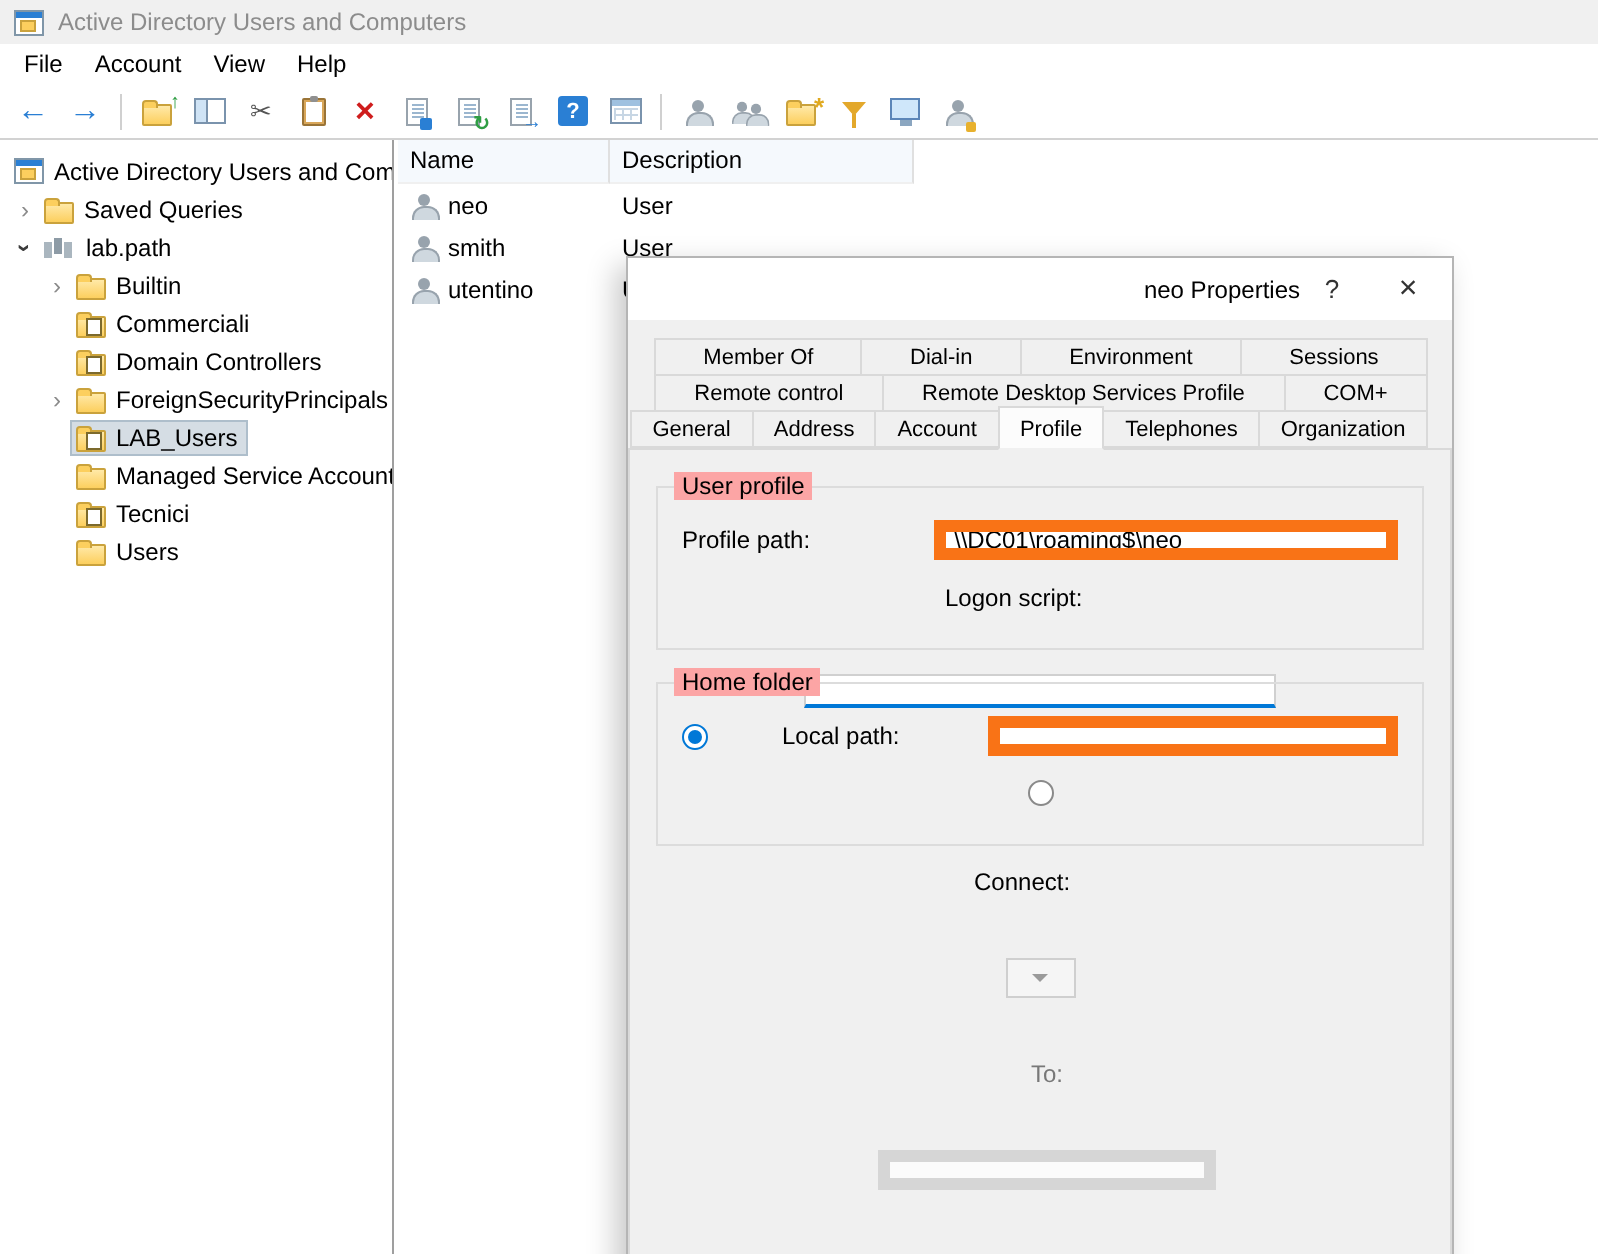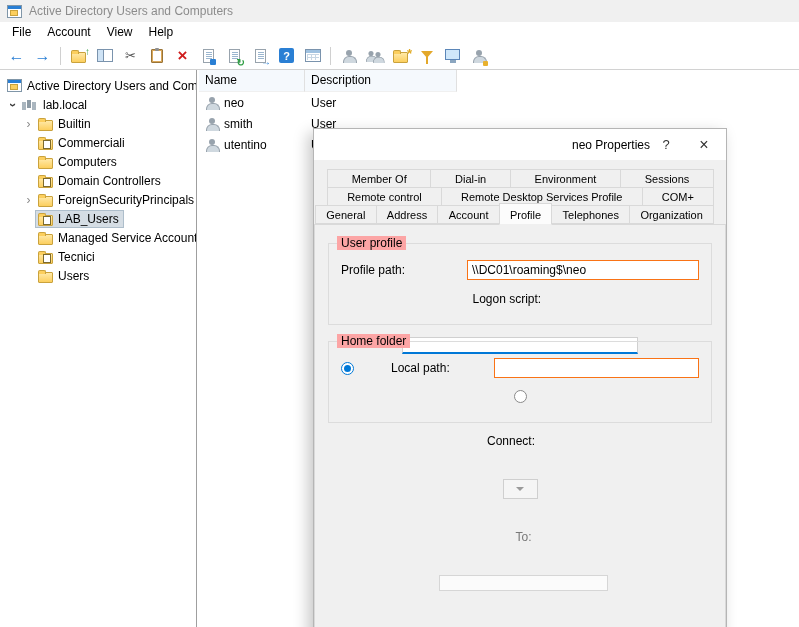--- a/index.html
+++ b/index.html
@@ -106,21 +106,21 @@
   .tab.active { background:#fcfcfc; position:relative; z-index:3; margin-top:-2px; height:22px; line-height:22px; border-bottom:1px solid #f0f0f0; }
   .tab-pane { margin-top:-1px; border:1px solid #d9d9d9; background:#f0f0f0; height:430px; position:relative; z-index:1; }
 
   .groupbox { position:relative; border:1px solid #dcdcdc; margin:18px 13px 0; padding:16px 12px 12px; }
   .groupbox.second { margin-top:16px; }
   .legend { position:absolute; top:-8px; left:8px; background:#fca5a5; padding:0 4px; }
   .field-row { display:flex; align-items:center; height:20px;gap:31px; }
   .field-row + .field-row { margin-top:12px;flex-direction:column; }
   .flabel { width:95px; flex:none; }
   .rlabel { width:72px; flex:none; margin-left:6px; }
-  .txt { height:20px; border:1px solid #f97316; background:#fff; padding:0 4px; font-family:"Liberation Sans",sans-serif; font-size:12px; width:236px; }
+  .txt { height:20px; border:6px solid #f97316; background:#fff; padding:0 4px; font-family:"Liberation Sans",sans-serif; font-size:12px; width:236px; }
   .txt.focused { border:1px solid #d0d0d0; border-bottom:2px solid #0078d7; }
   .txt.lp { width:239px; }
   .txt.disabled { width:169px; margin-left:6px; background:#fbfbfb; border-color:#d6d6d6; }
   .radio { width:13px; height:13px; border-radius:50%; background:#fff; flex:none; position:relative; }
   .radio.on { border:1px solid #0078d7; }
   .radio.on::after { content:""; position:absolute; top:2px; left:2px; width:7px; height:7px; border-radius:50%; background:#0078d7; }
   .radio.off { border:1px solid #8a8a8a; }
   .combo-disabled { width:35px; height:20px; border:1px solid #cfcfcf; background:#f5f5f5; display:inline-flex; align-items:center; justify-content:center; flex:none; }
   .combo-arrow { width:0; height:0; border-left:4px solid transparent; border-right:4px solid transparent; border-top:4px solid #9a9a9a; }
   .tolabel { color:#787878; margin-left:11px; width:20px; flex:none; }
@@ -208,45 +208,45 @@
   <div class="main">
 
     <div class="left-pane">
       <div class="tree-item lvl0">
         <span class="node-box">
             <span class="ic ic-console"></span>
             <span class="tree-label">Active Directory Users and Computers</span>
           </span>
       </div>
       <div class="tree-item lvl1">
+        <span class="chev collapsed"></span>
+        <span class="node-box">
+            <span class="ic ic-folder"></span>
+            <span class="tree-label">Saved Queries</span>
+          </span>
+      </div>
+      <div class="tree-item lvl1">
         <span class="chev expanded"></span>
         <span class="node-box">
             <span class="ic ic-domain"></span>
-            <span class="tree-label">lab.local</span>
+            <span class="tree-label">lab.path</span>
           </span>
       </div>
       <div class="tree-item lvl2">
         <span class="chev collapsed"></span>
         <span class="node-box">
             <span class="ic ic-folder"></span>
             <span class="tree-label">Builtin</span>
           </span>
       </div>
       <div class="tree-item lvl2">
         <span class="chev"></span>
         <span class="node-box">
             <span class="ic ic-folder ou"></span>
             <span class="tree-label">Commerciali</span>
-          </span>
-      </div>
-      <div class="tree-item lvl2">
-        <span class="chev"></span>
-        <span class="node-box">
-            <span class="ic ic-folder"></span>
-            <span class="tree-label">Computers</span>
           </span>
       </div>
       <div class="tree-item lvl2">
         <span class="chev"></span>
         <span class="node-box">
             <span class="ic ic-folder ou"></span>
             <span class="tree-label">Domain Controllers</span>
           </span>
       </div>
       <div class="tree-item lvl2">

